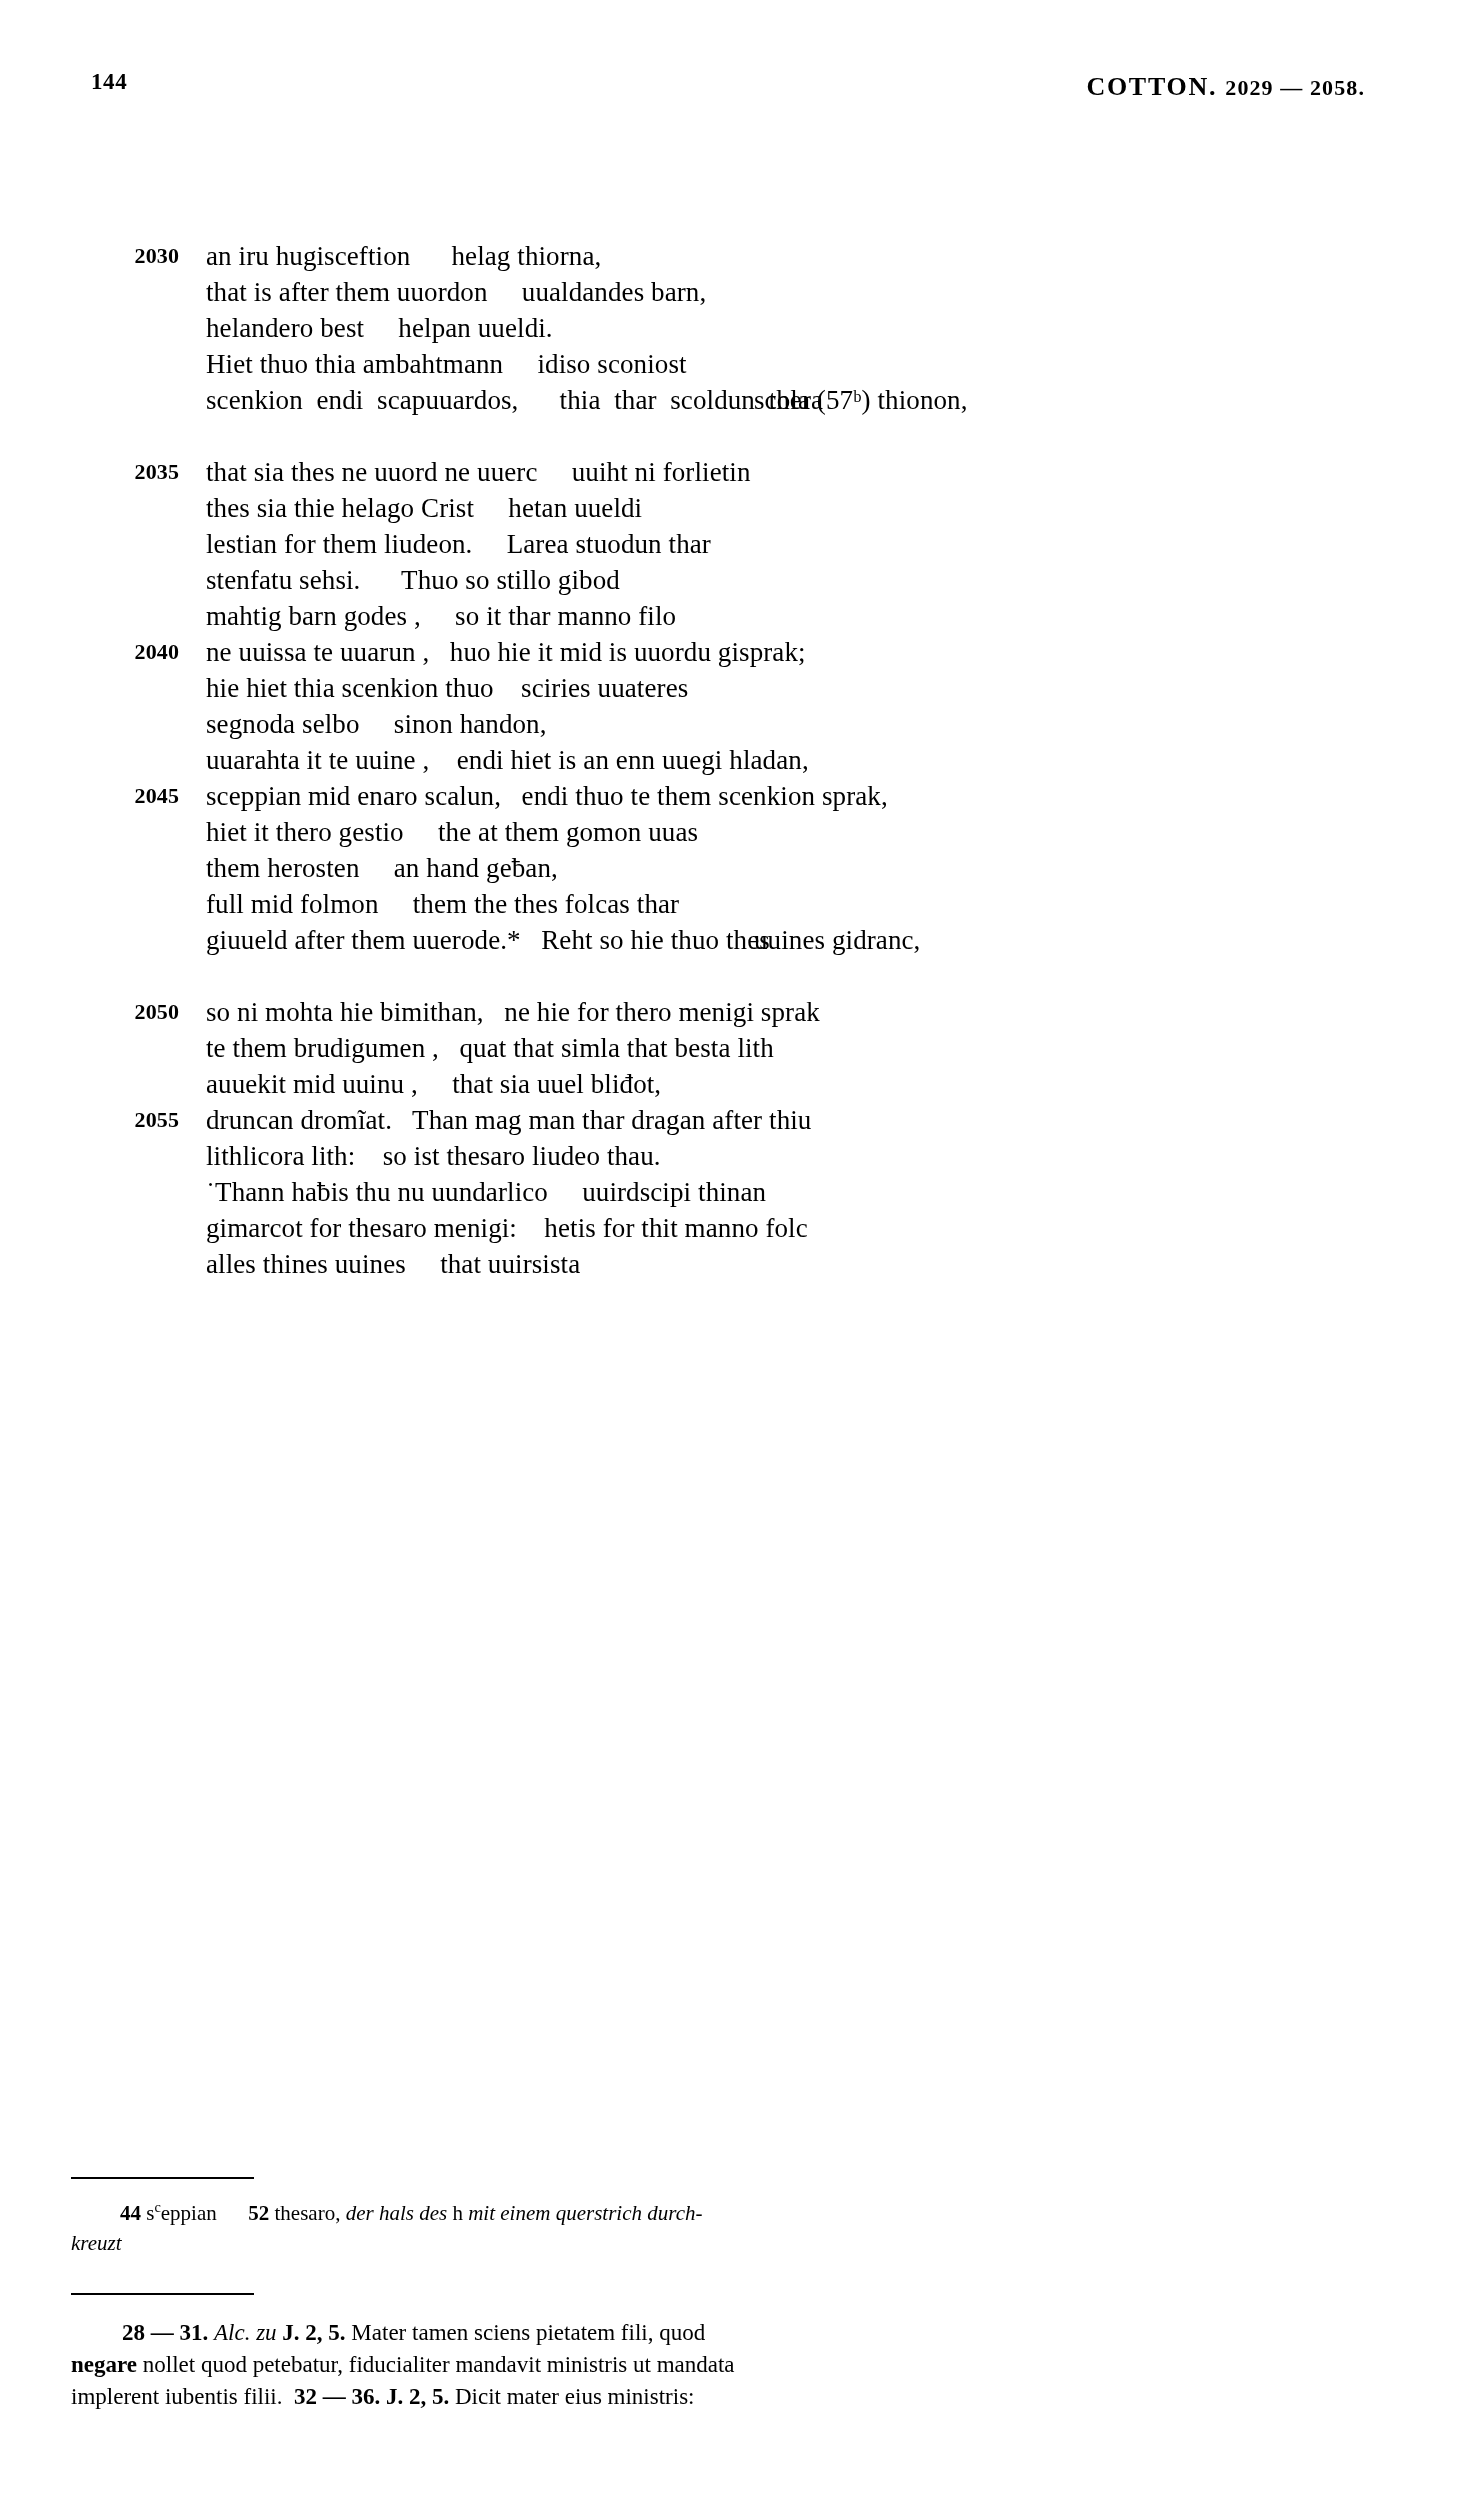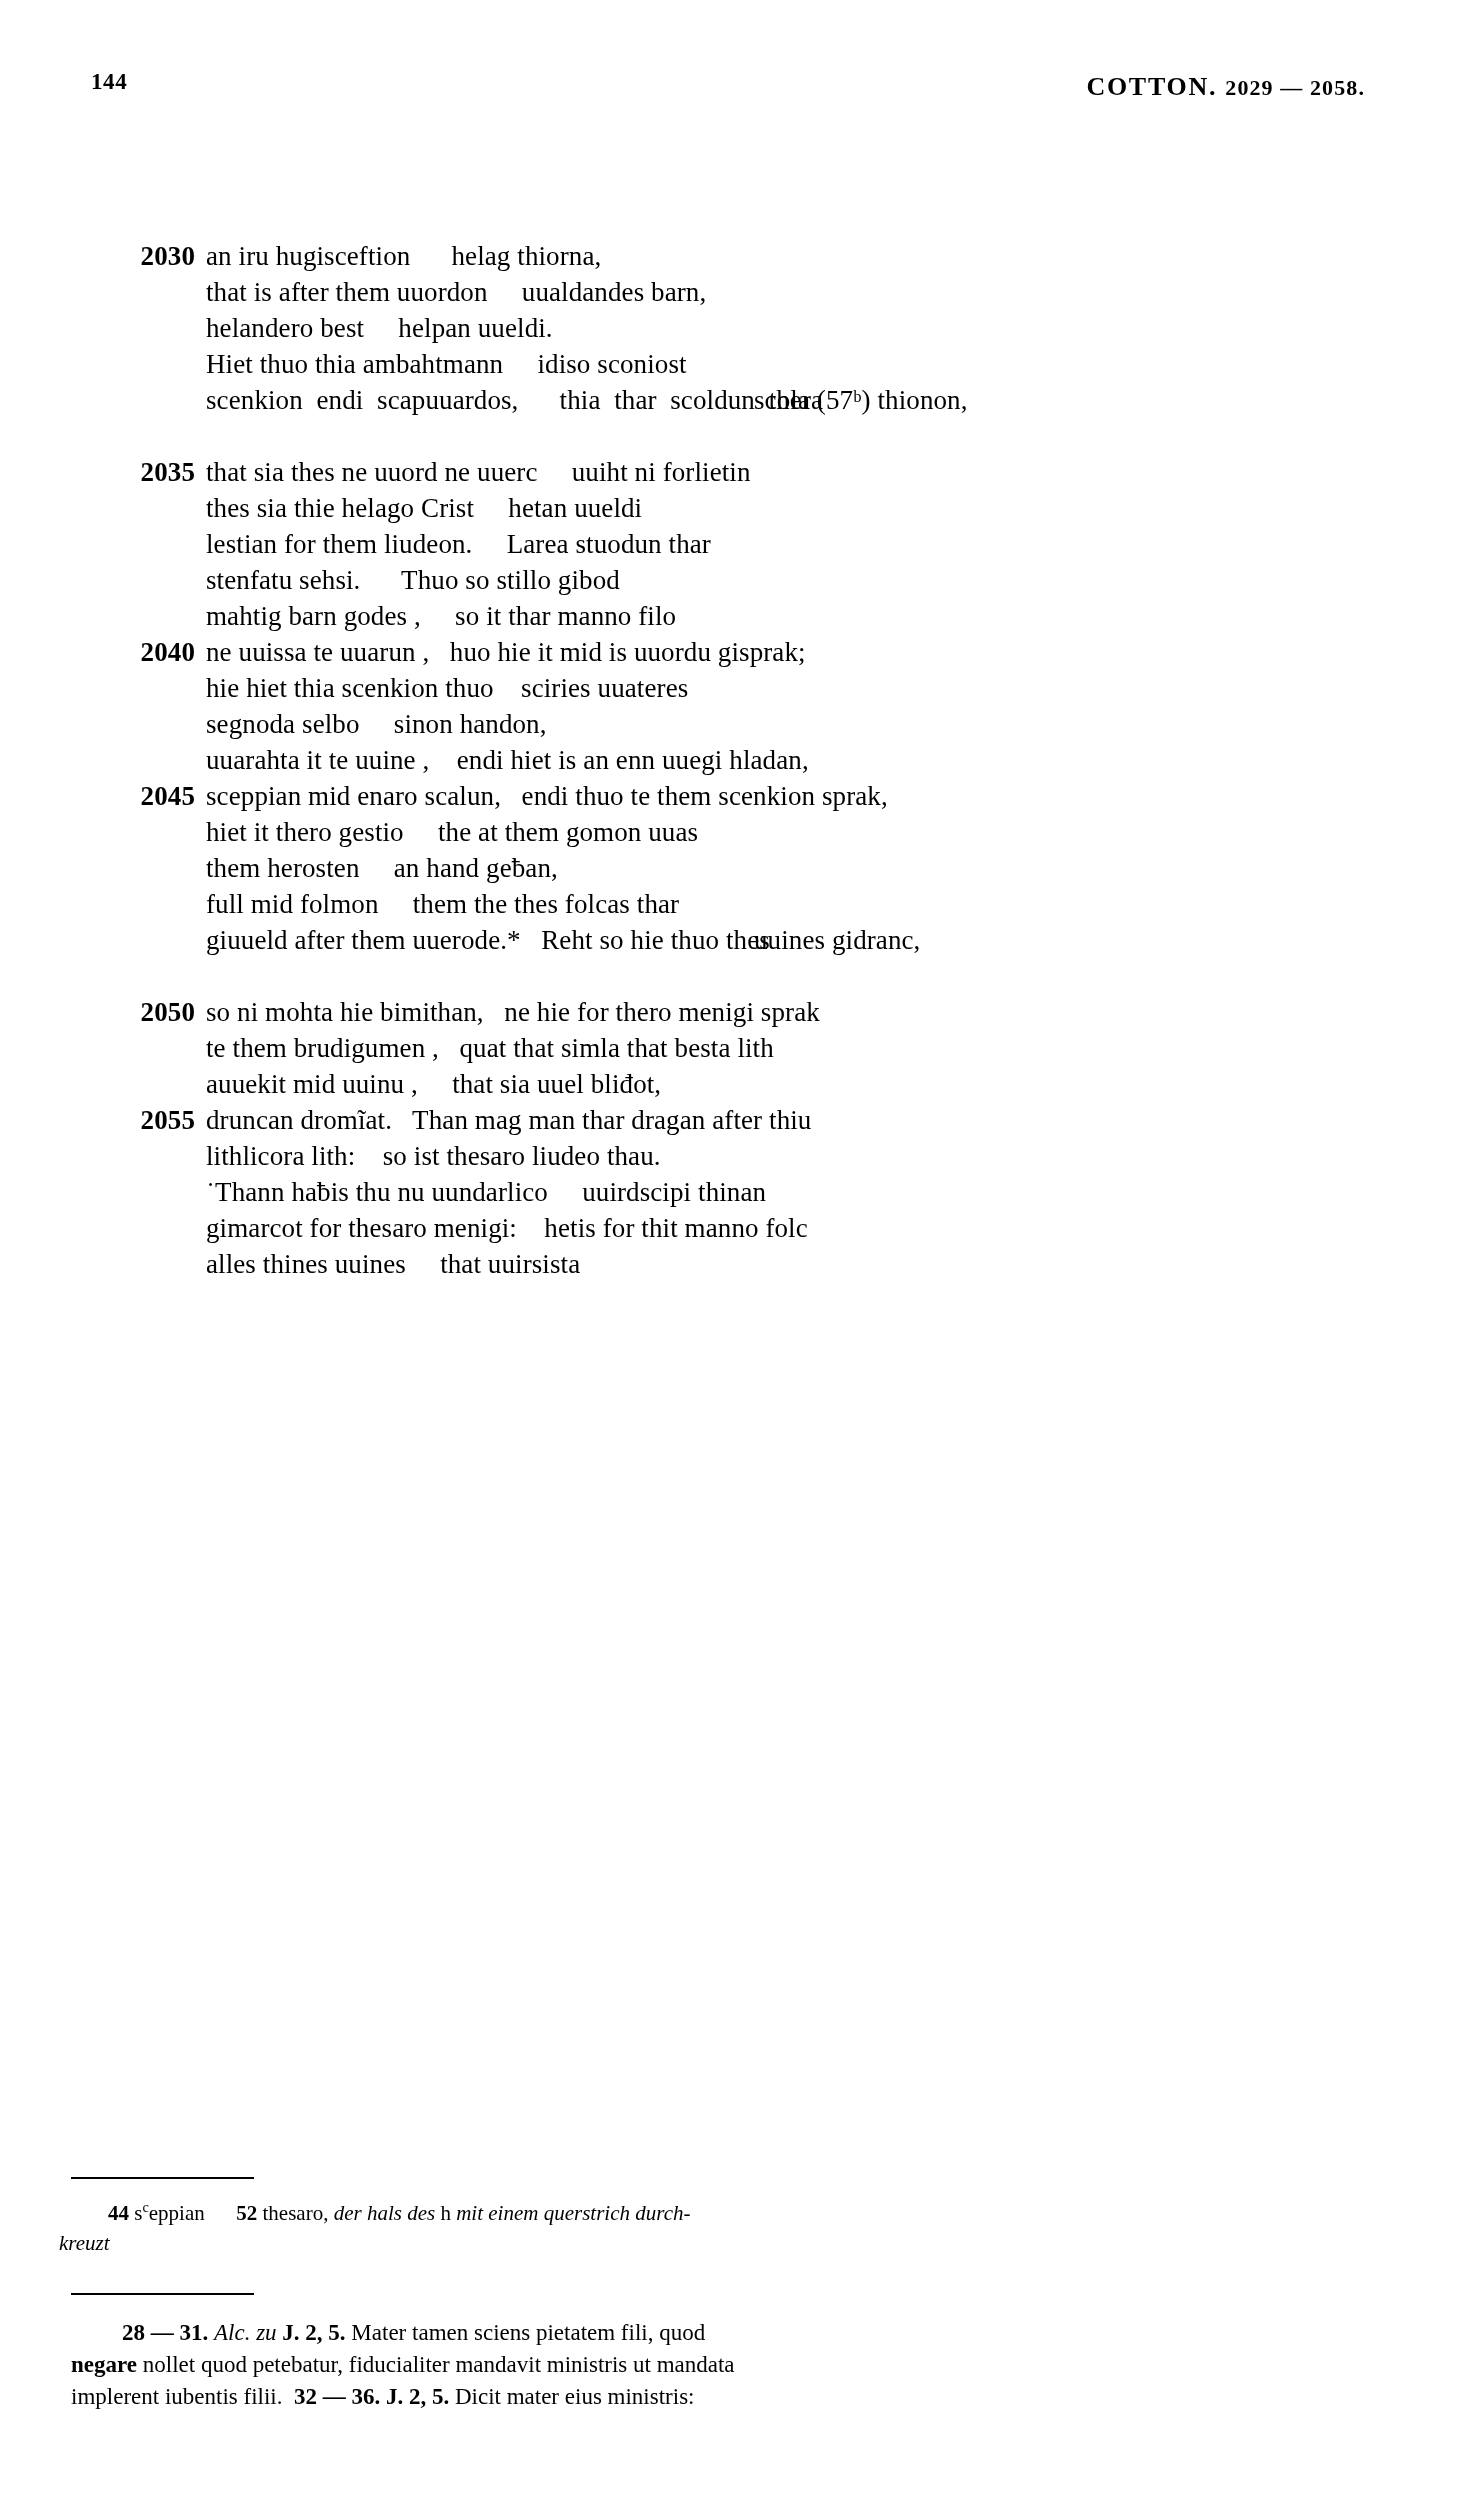--- a/index.html
+++ b/index.html
@@ -38,44 +38,43 @@
   .vline {
     position:relative;
     height:36px;
     line-height:36px;
     font-size:27px;
     white-space:pre;
     letter-spacing:0.1px;
   }
   .vnum {
     position:absolute;
-    left:0; width:171px;
+    left:8px; width:171px;
     text-align:right;
-    font-size:27px;
+    font-size:22px;
     font-weight:bold;
-    padding-left:24px;
   }
   .vtext {
     position:absolute;
     left:206px; right:23px;
     white-space:pre;
   }
   .vtext.cont { left:754px; }
 
   
   .rule-short {
     position:absolute;
     left:71px; width:183px; height:1.7px;
     background:#000;
   }
 
   
   .varnote {
     position:absolute;
-    left:59px; right:74px;
+    left:71px; right:74px;
     font-size:21px;
     line-height:30px;
   }
   .varnote .ind { display:inline-block; width:49px; }
   .varnote b { font-weight:bold; }
   .varnote i { font-style:italic; }
   .varnote .supc { font-size:14.3px; vertical-align:super; line-height:0; }
 
   
   .appnote {

